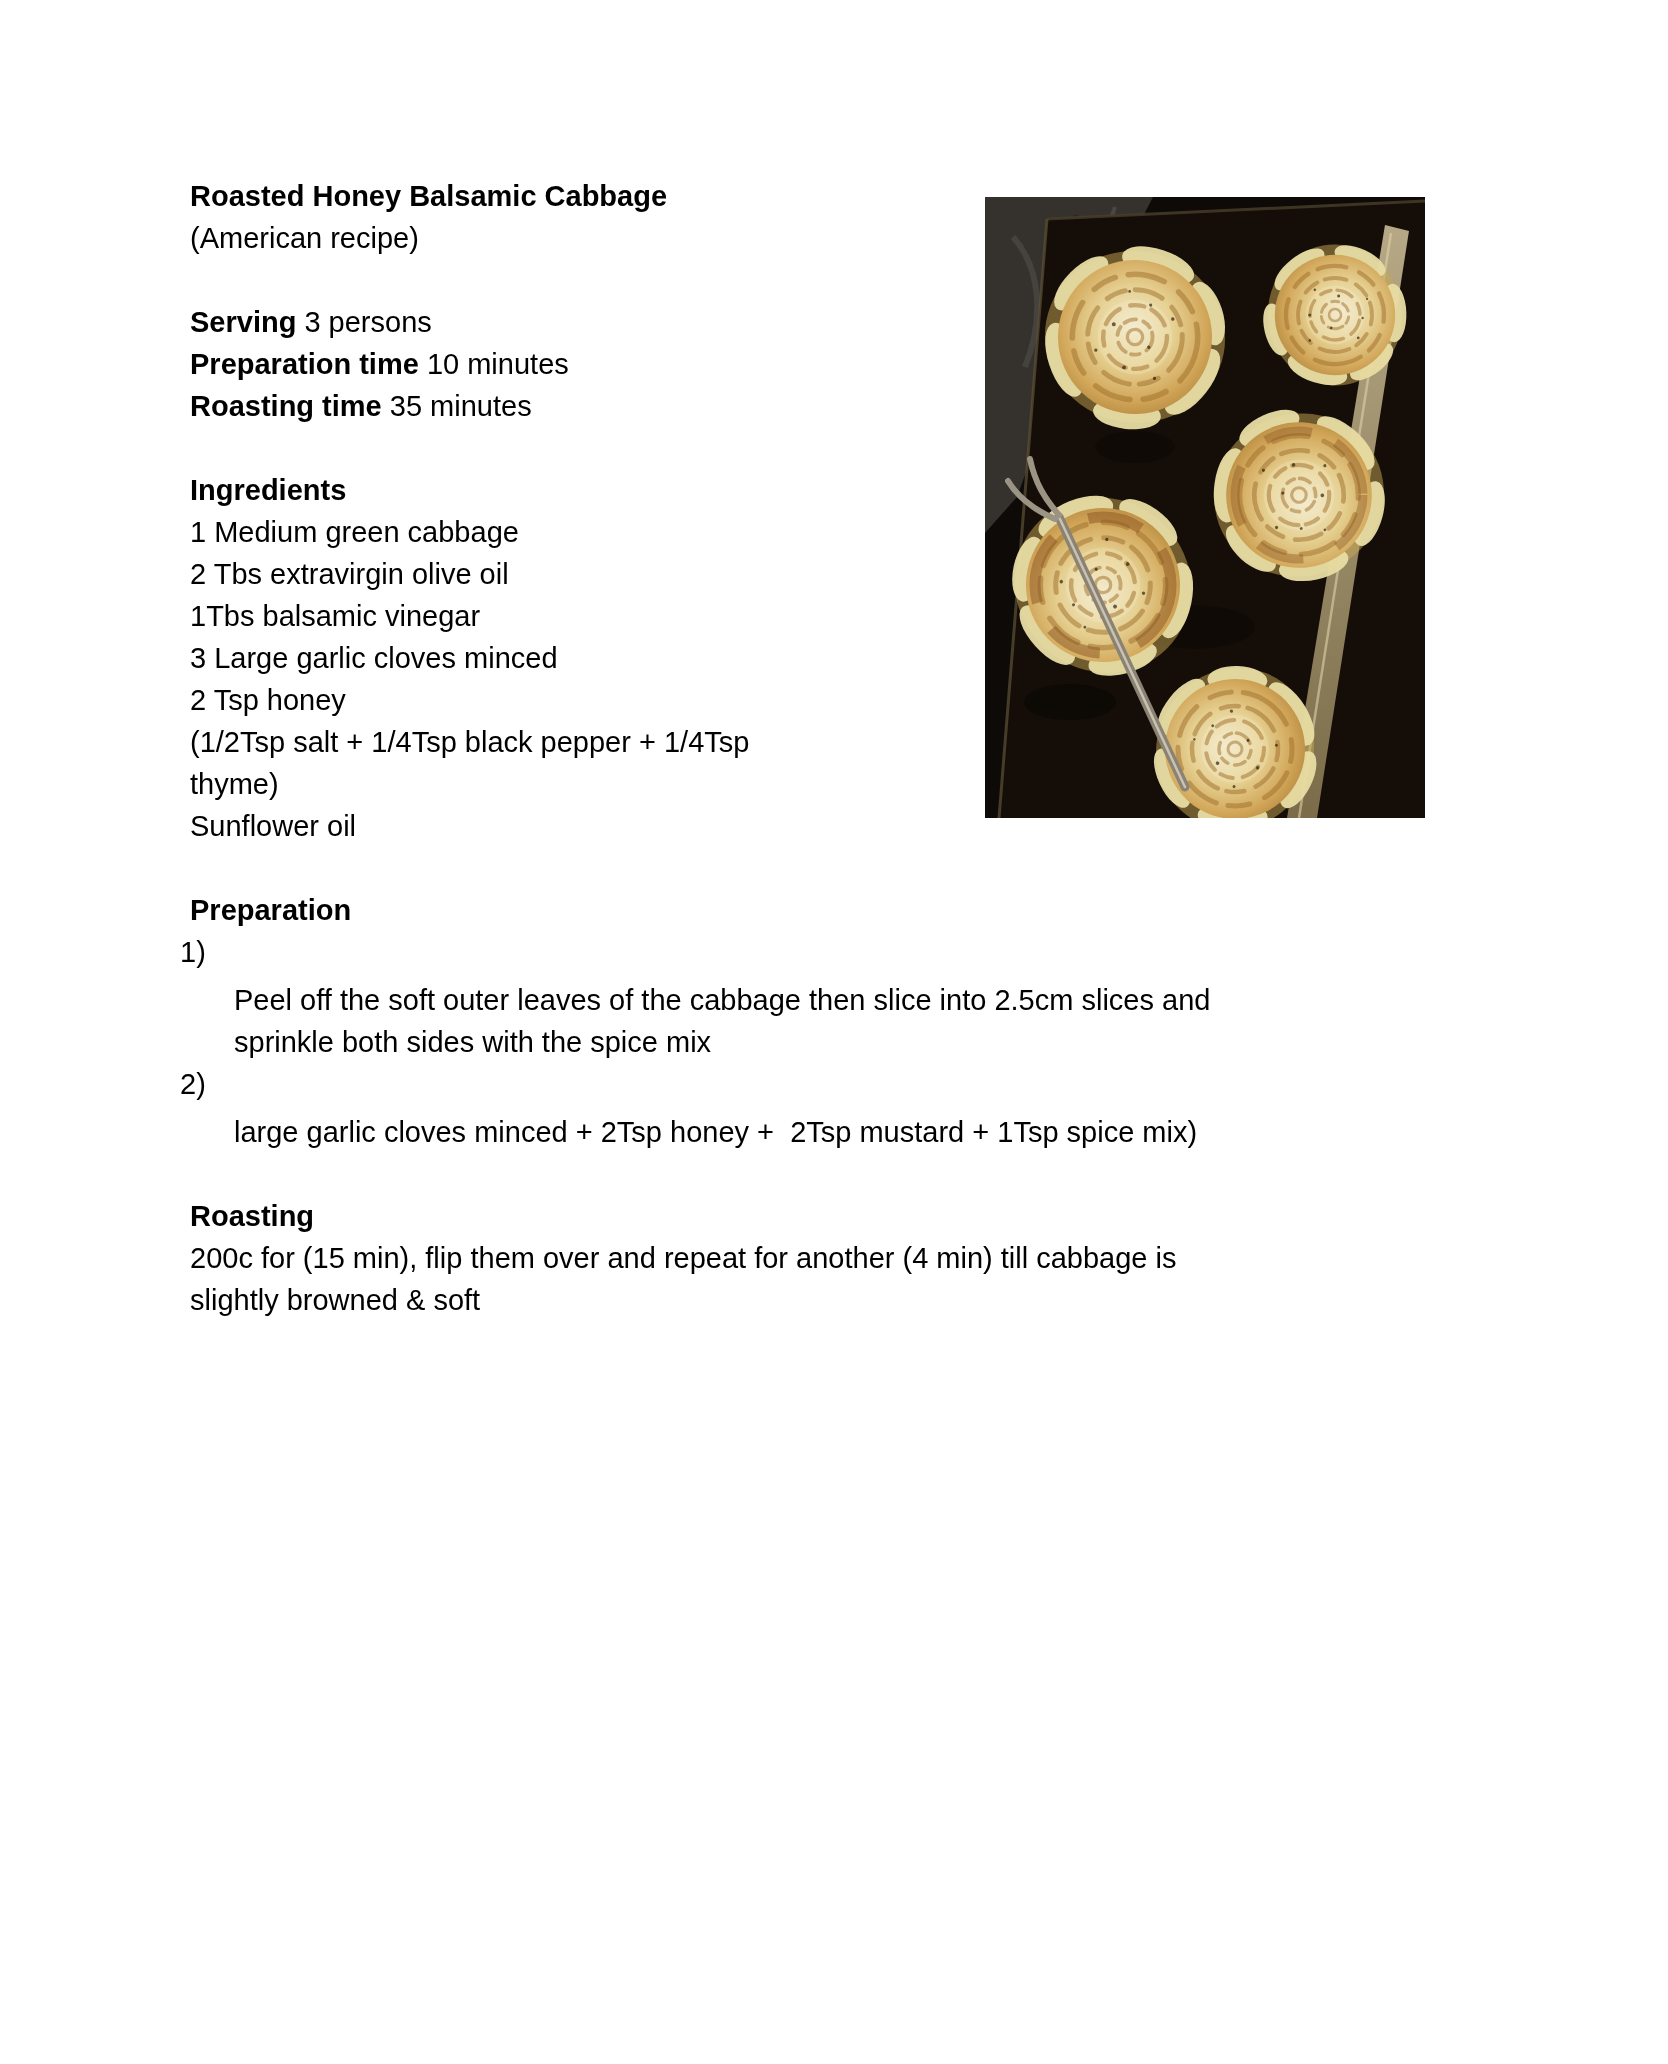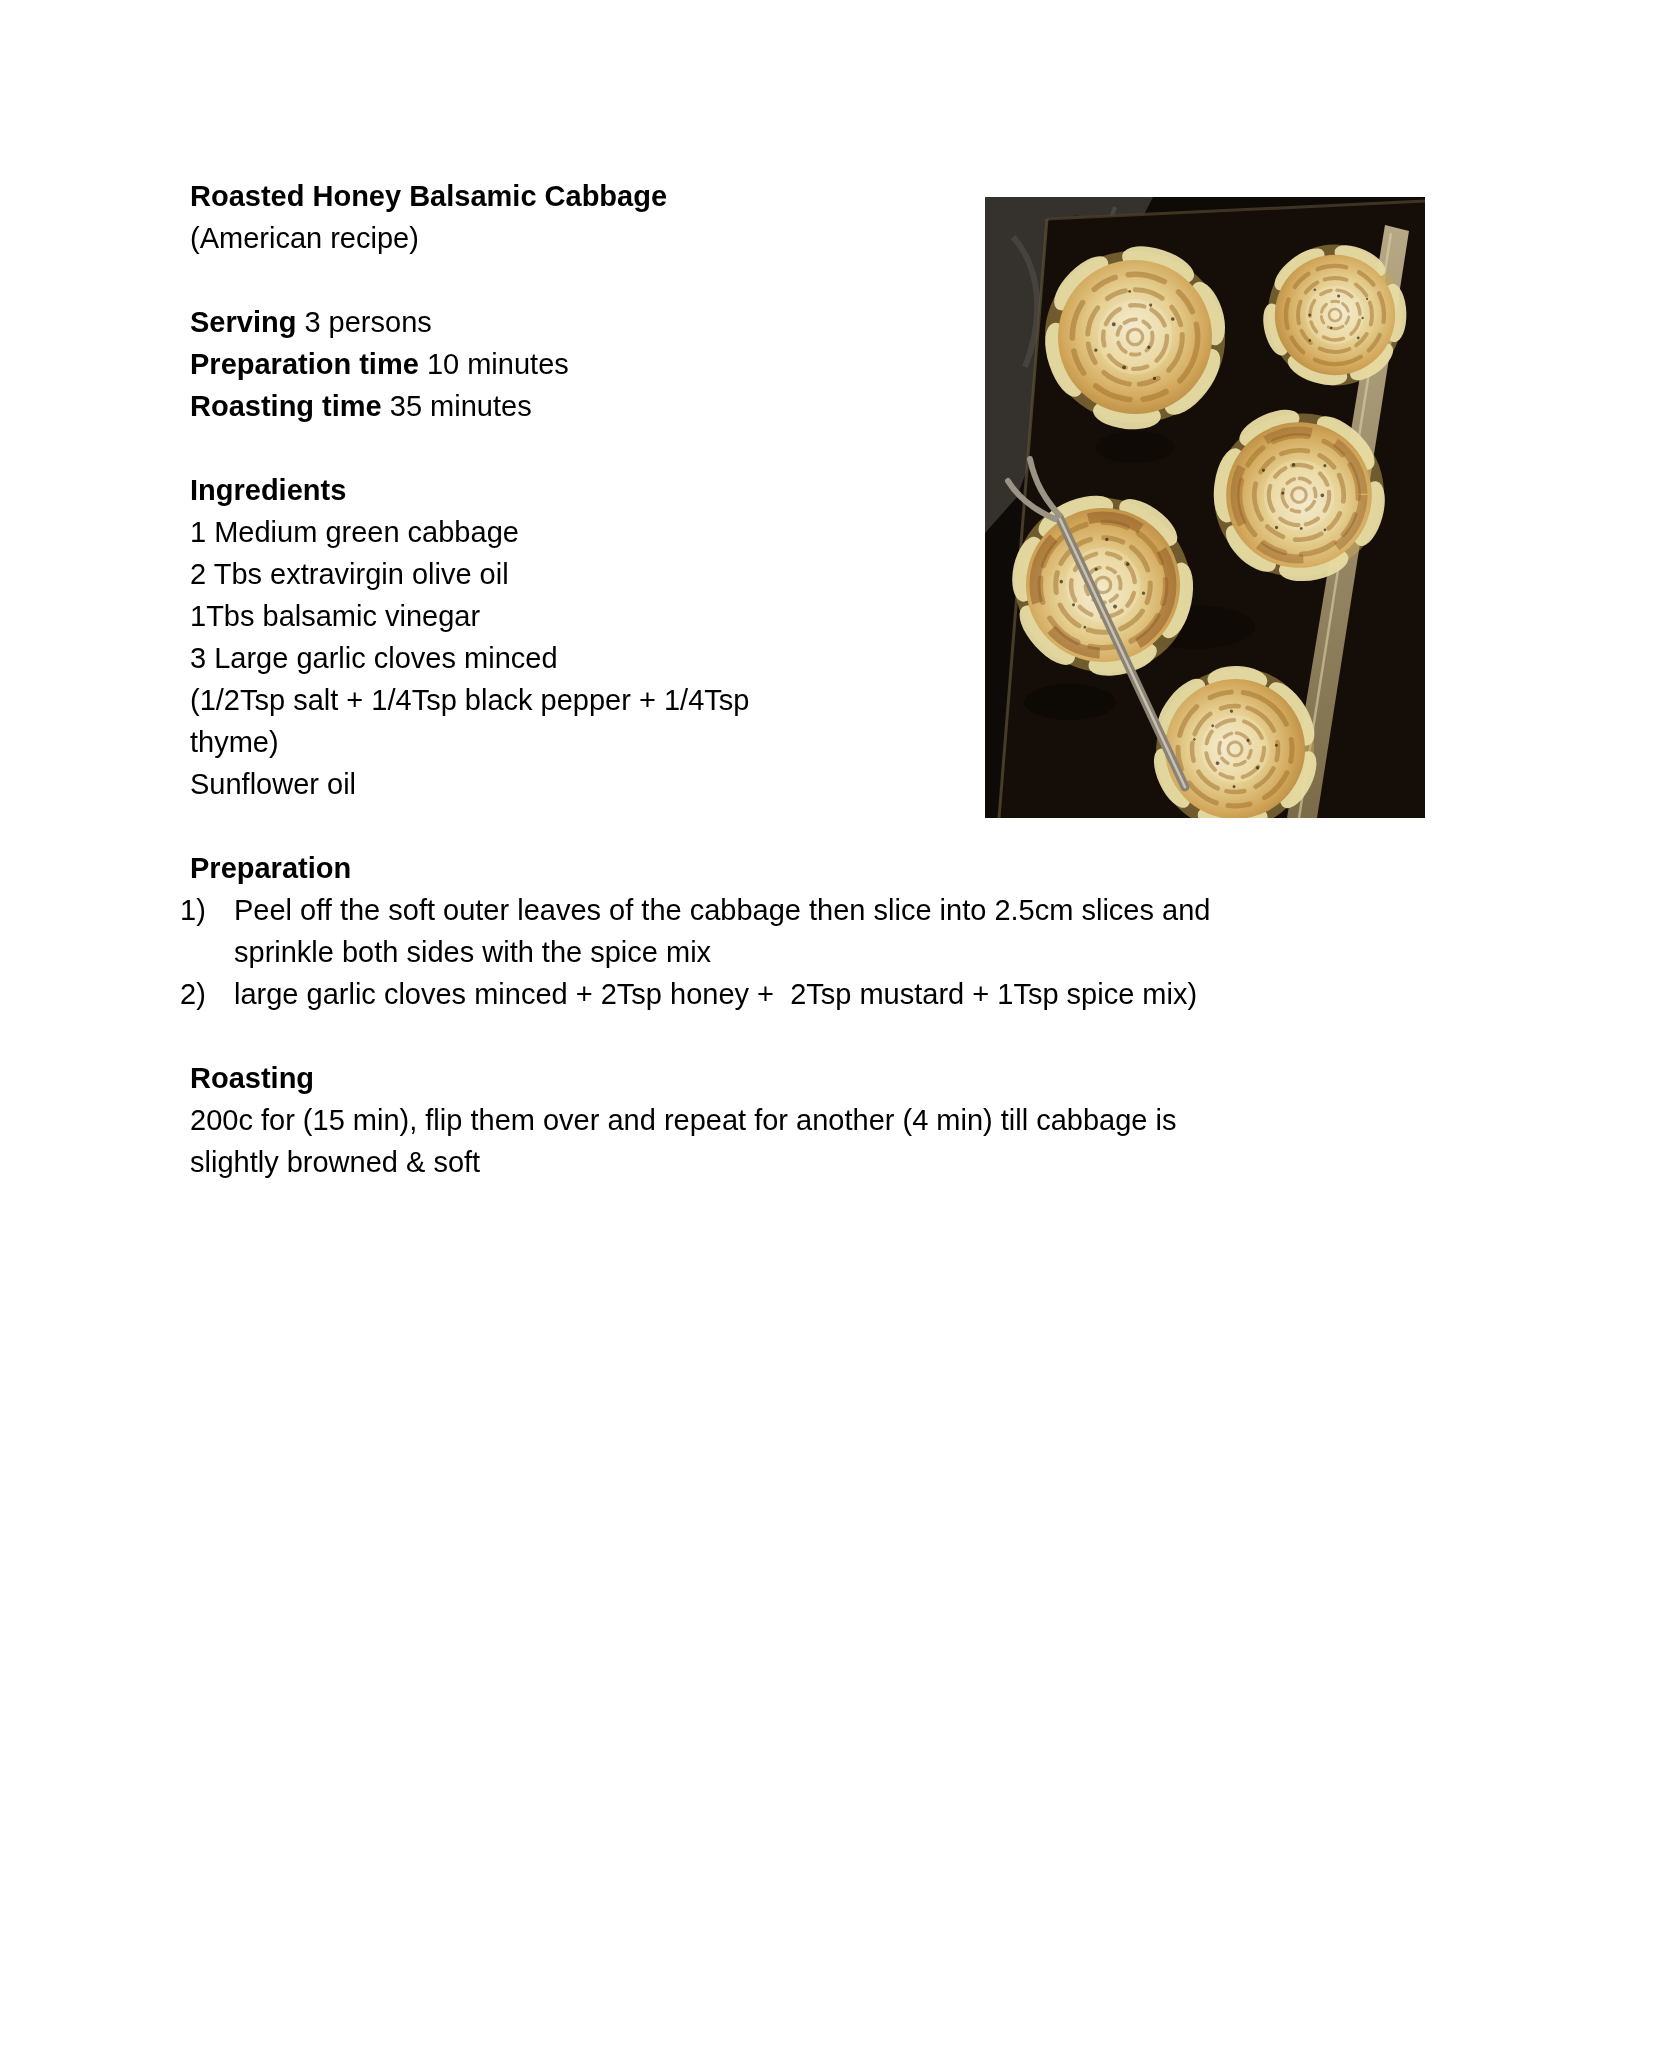--- a/index.html
+++ b/index.html
@@ -12,21 +12,21 @@
     line-height: 42px;
     position: relative;
     overflow: hidden;
   }
   .content { position: absolute; left: 190px; top: 175px; width: 1270px; }
   .line { white-space: pre-wrap; }
   .b { font-weight: bold; }
   .spacer { height: 42px; }
   .step { display: flex; align-items: flex-start; margin-left: -10px; }
   .step .marker { flex: 0 0 54px; white-space: pre-wrap; }
-  .step .stext { flex: 1 1 auto; }
+  .step .stext { flex: 1 1 auto; margin-top: 48px; }
   .photo {
     position: absolute;
     left: 985px; top: 197px;
     width: 440px; height: 621px;
     display: block;
   }
 </style>
 </head>
 <body>
 
@@ -43,20 +43,21 @@
     <div class="line"><span class="b">Preparation time</span><span> 10 minutes</span></div>
     <div class="line"><span class="b">Roasting time</span><span> 35 minutes</span></div>
 
     <div class="spacer"></div>
 
     <div class="line b">Ingredients</div>
     <div class="line">1 Medium green cabbage</div>
     <div class="line">2 Tbs extravirgin olive oil</div>
     <div class="line">1Tbs balsamic vinegar</div>
     <div class="line">3 Large garlic cloves minced</div>
+    <div class="line">2 Tsp honey</div>
     <div class="line">(1/2Tsp salt + 1/4Tsp black pepper + 1/4Tsp</div>
     <div class="line">thyme)</div>
     <div class="line">Sunflower oil</div>
 
     <div class="spacer"></div>
 
     <div class="line b">Preparation</div>
 
     <div class="step">
       <div class="marker line">1)</div>

